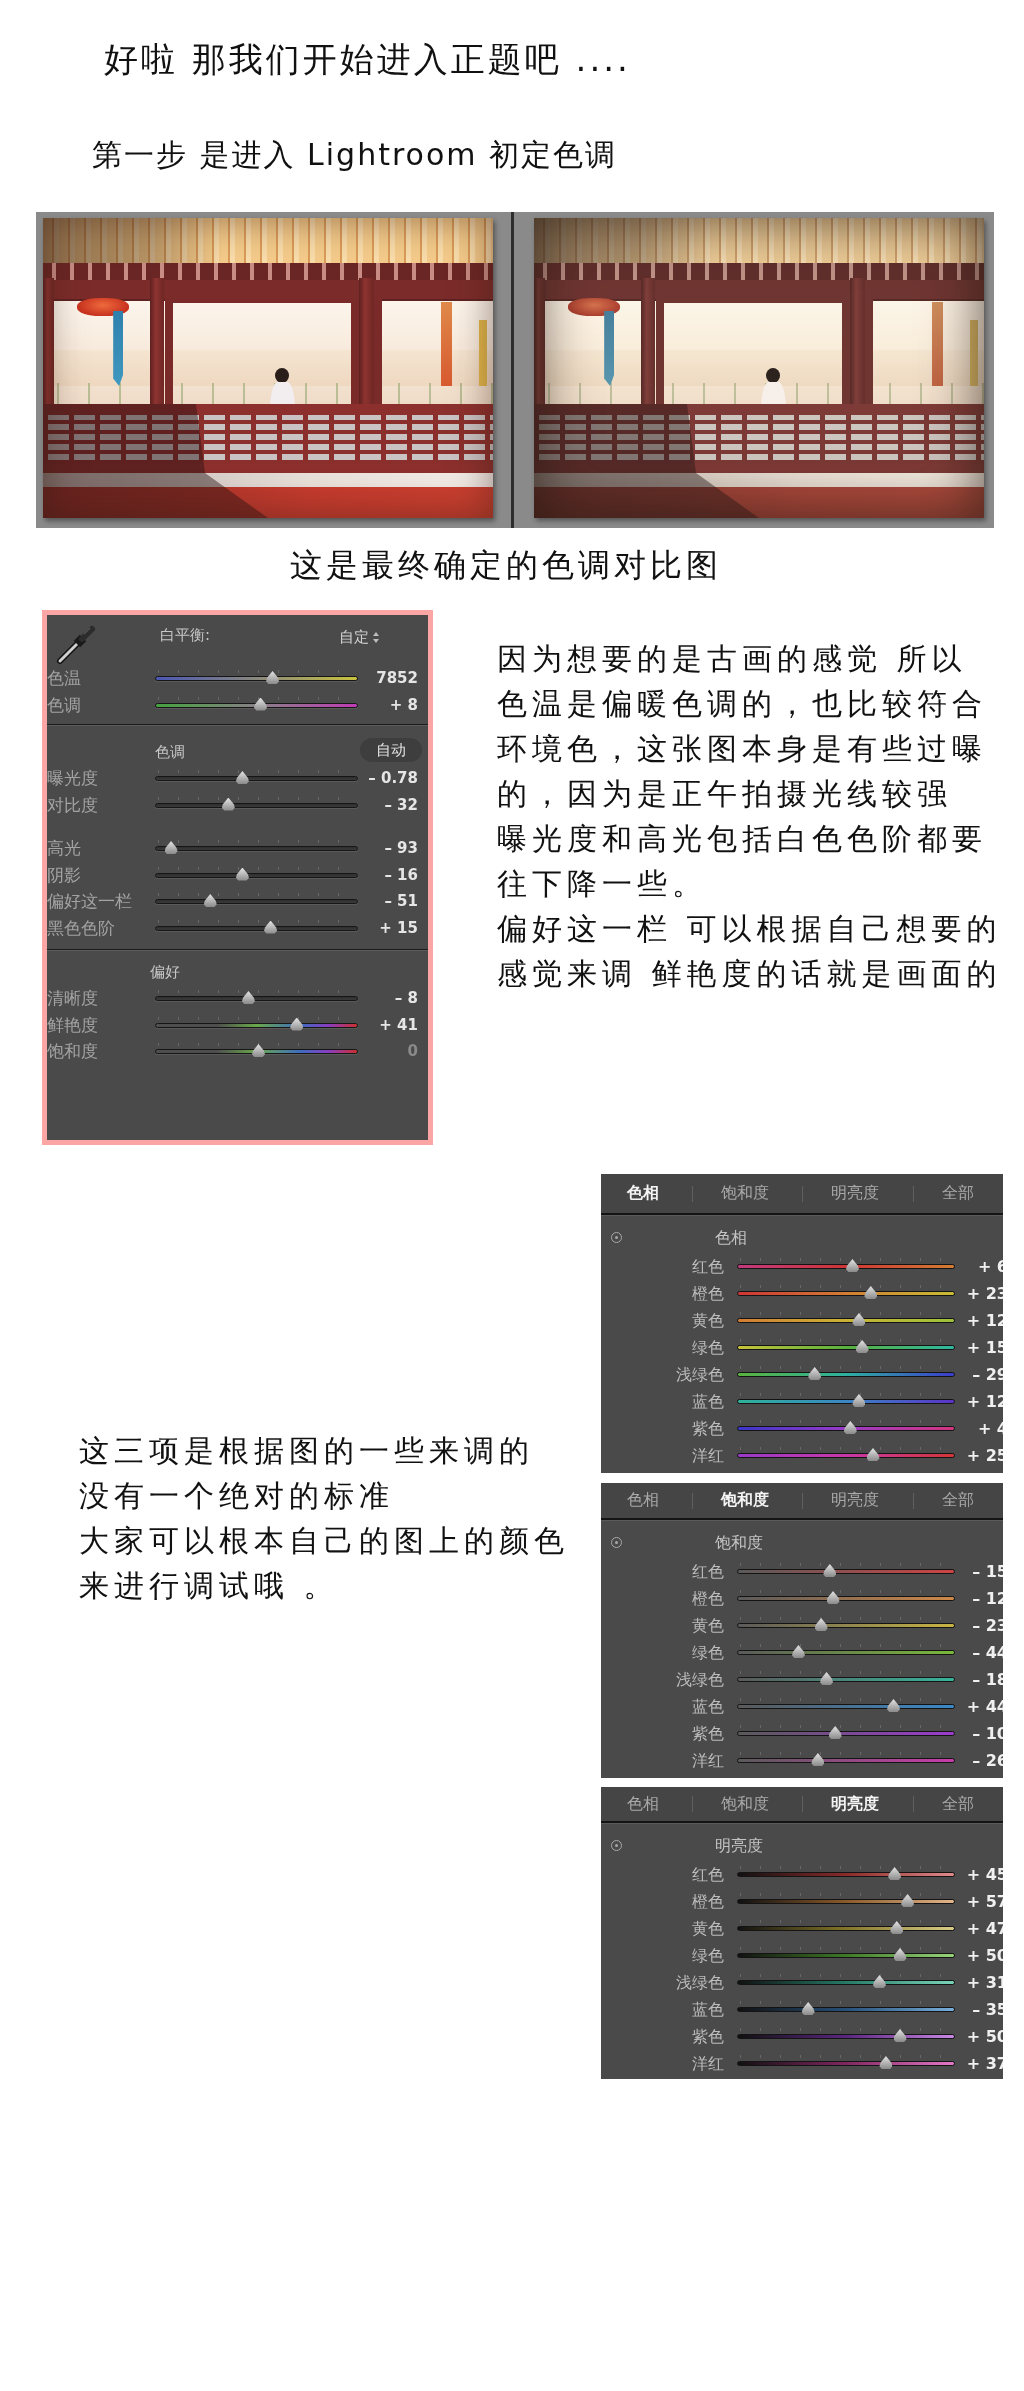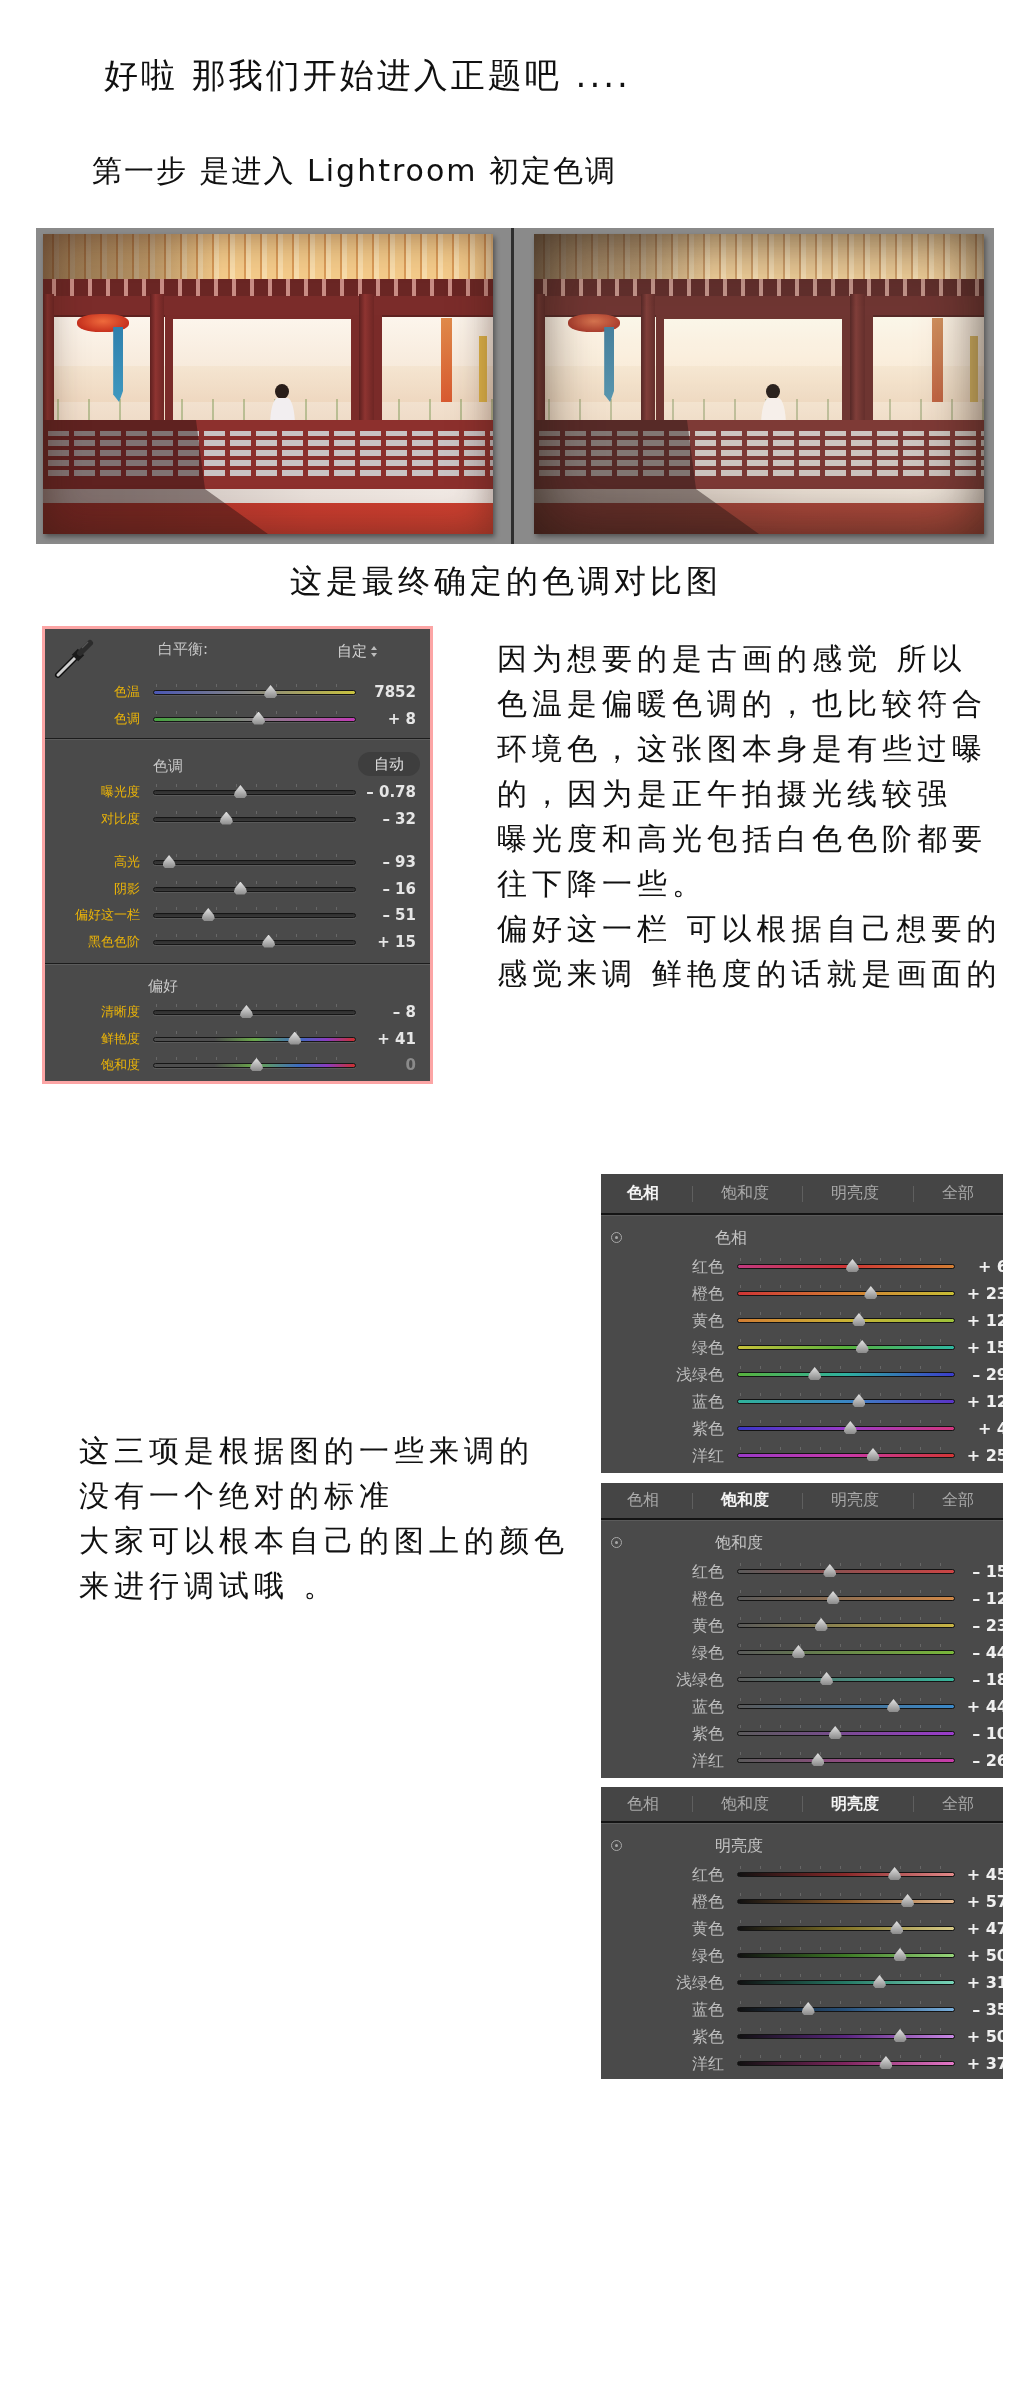--- a/index.html
+++ b/index.html
@@ -1,18 +1,18 @@
 <!DOCTYPE html>
 <html><head>
 <meta charset="utf-8">
 <style>
   html, body { margin:0; padding:0; background:#ffffff; }
   .page { position:relative; width:1024px; height:2391px; overflow:hidden; background:#ffffff;
           font-family:"DejaVu Sans", sans-serif; color:#111111; }
-  .abs { position:absolute;margin-top:16px; }
+  .abs { position:absolute; }
 
   
   .title { left:104px; top:38px; font-size:34px; line-height:42px; letter-spacing:3px; white-space:pre; }
   .step  { left:92px; top:136px; font-size:30px; line-height:38px; letter-spacing:2px; white-space:pre; }
   .caption { left:290px; top:545px; font-size:32px; line-height:40px; letter-spacing:4px; white-space:pre; }
   .para { position:absolute; font-size:30px; line-height:45px; letter-spacing:5px; white-space:pre; color:#111; }
   .para-basic { left:497px; top:636px; }
   .para-hsl   { left:79px;  top:1408px;margin-top:20px; }
   .para .line { display:block; height:45px; }
 
@@ -47,42 +47,42 @@
   .ph-rail-top { left:0; right:0; top:62%; height:3.5%; background:#8d302d; }
   .ph-lattice { left:0; right:0; top:65.5%; height:16.5%; background:repeating-linear-gradient(90deg,#8a2f2c 0 5px,transparent 5px 26px), repeating-linear-gradient(0deg,#8a2f2c 0 4px,#c9c3c4 4px 10px); }
   .ph-rail-bot { left:0; right:0; top:82%; height:3%; background:#8d302d; }
   .ph-floor { left:0; right:0; top:85%; height:4.5%; background:linear-gradient(90deg,#bfb3ae,#e9e0da 60%,#f4ede8); }
   .ph-wall { left:0; right:0; top:89.5%; height:10.5%; background:linear-gradient(90deg,#9b3029,#c63b2e 60%,#cc4030); }
   .ph-shadow { left:0; top:0; right:0; bottom:0; background:rgba(40,18,18,.45); clip-path:polygon(0 62%,34% 62%,36% 85%,50% 100%,0 100%); }
   .ph-vignette { left:0; top:0; right:0; bottom:0; box-shadow:inset 0 0 40px rgba(60,30,20,.55); }
   .photo-right .ph-vignette { box-shadow:inset 0 0 60px rgba(40,20,10,.8); }
 
   
-  .lr-panel { left:42px; top:610px; width:391px; height:458px; background:#4a4a4a; border:3px solid #fca5a5; box-sizing:border-box; overflow:hidden; }
+  .lr-panel { left:42px; top:610px; width:391px; height:535px; background:#4a4a4a; border:5px solid #fca5a5; box-sizing:border-box; overflow:hidden; }
   .lr-section { position:relative; border-bottom:1px solid #1c1c1c; box-shadow:0 1px 0 #5c5c5c; }
   .sec-wb { height:109px; }
   .sec-tone { height:224px; }
   .sec-pres { height:120px; border-bottom:none; box-shadow:none; }
   .eyedropper { position:absolute; left:4px; top:5px; width:46px; height:46px; }
   .wb-label { position:absolute; left:113px; top:10px; font-size:15px; line-height:20px; color:#c6c6c6; }
   .wb-mode { position:absolute; left:292px; top:12px; font-size:15px; line-height:20px; color:#d4d4d4; display:flex; align-items:center; gap:4px; }
   .updown { display:inline-block; width:7px; height:11px; position:relative; }
   .updown::before, .updown::after { content:""; position:absolute; left:0; border-left:3.5px solid transparent; border-right:3.5px solid transparent; }
   .updown::before { top:0; border-bottom:4px solid #bdbdbd; }
   .updown::after { bottom:0; border-top:4px solid #bdbdbd; }
   .wb-rows { position:absolute; left:0; right:0; top:50px; }
   .sec-head { position:relative; height:40px; }
   .sec-head-pres { height:35px; }
   .sec-title { position:absolute; left:108px; top:18px; font-size:15px; line-height:18px; color:#c8c8c8; }
   .sec-head-pres .sec-title { left:103px; top:13px; }
   .auto-btn { position:absolute; left:313px; top:13px; width:62px; height:24px; border-radius:12px; background:#3e3e3e; color:#e2e2e2; font-size:15px; line-height:24px; text-align:center; }
   .s-group + .s-group { margin-top:17px; }
 
   .s-row { position:relative; height:26.5px; }
-  .s-label { position:absolute; left:0; width:95px; text-align:right; top:0; line-height:26px; font-size:13px; color:#eab308; }
+  .s-label { position:absolute; left:0; width:95px; top:0; line-height:26px; font-size:17px; color:#a3a3a3; }
   .s-track { position:absolute; left:108px; width:201px; top:11px; height:3px; border:1px solid #161616; border-radius:3px; box-shadow:0 1px 0 #5a5a5a; }
   .s-value { position:absolute; left:315px; width:56px; text-align:right; top:0; line-height:26px; font-size:15px; font-weight:bold; color:#e6e6e6; }
   .dim { color:#8a8a8a !important; }
 
   .s-track::before, .h-track::before { content:""; position:absolute; left:2px; right:2px; top:-7px; height:3px;
       background:repeating-linear-gradient(90deg, rgba(255,255,255,.16) 0 1px, transparent 1px 20px); }
   .thumb { position:absolute; top:-6px; width:13px; height:13px; margin-left:-6.5px;
       background:linear-gradient(#e4e4e4,#8a8a8a);
       clip-path:polygon(50% 0,92% 52%,100% 78%,82% 100%,18% 100%,0 78%,8% 52%); }
 

